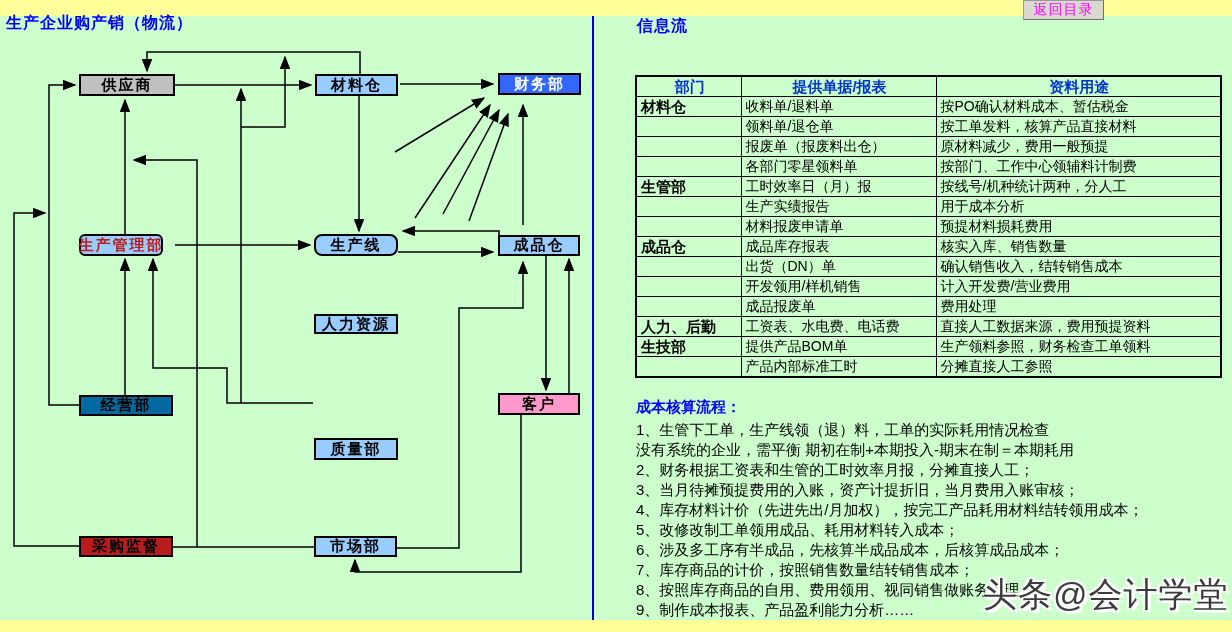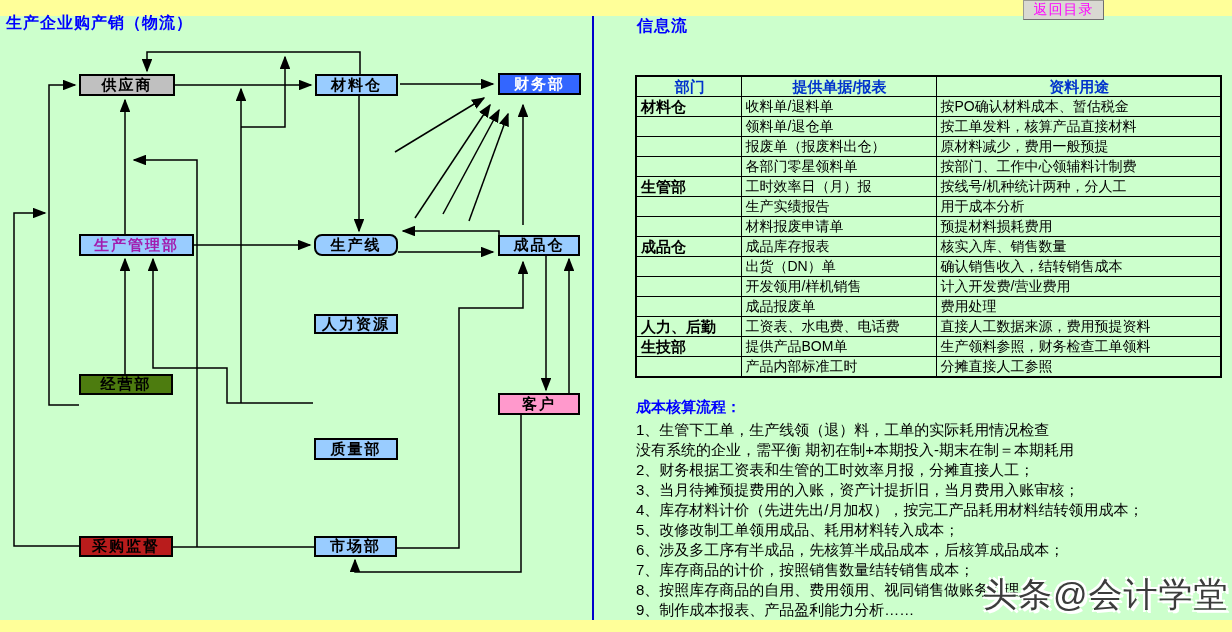--- a/index.html
+++ b/index.html
@@ -96,27 +96,27 @@
     <path d="M415,218 L490,105" marker-end="url(#ah)"></path>
     <path d="M443,214 L499,110" marker-end="url(#ah)"></path>
     <path d="M469,221 L508,114" marker-end="url(#ah)"></path>
     <path d="M523,225 V105" marker-end="url(#ah)"></path>
   </svg>
 
   <div id="flow-boxes">
       <div class="fbox" style="left: 79px; top: 74px; width: 96px; height: 22px; background: rgb(192, 192, 192); color: rgb(0, 0, 0);">供应商</div>
       <div class="fbox" style="left: 315px; top: 74px; width: 83px; height: 22px; background: rgb(153, 204, 255); color: rgb(0, 0, 0);">材料仓</div>
       <div class="fbox" style="left: 498px; top: 73px; width: 83px; height: 22px; background: rgb(51, 102, 255); color: rgb(255, 255, 255);">财务部</div>
-      <div class="fbox" style="left: 79px; top: 234px; width: 115px; height: 22px; background: rgb(153, 204, 255); color: #a21caf;">生产管理部</div>
+      <div class="fbox" style="left: 79px; top: 234px; width: 84px; height: 22px; background: rgb(153, 204, 255); color: #b91c1c; border-radius: 6px;">生产管理部</div>
       <div class="fbox" style="left: 314px; top: 234px; width: 84px; height: 22px; background: rgb(153, 204, 255); color: rgb(0, 0, 0); border-radius: 8px;">生产线</div>
       <div class="fbox" style="left: 498px; top: 235px; width: 82px; height: 21px; background: rgb(153, 204, 255); color: rgb(0, 0, 0);">成品仓</div>
       <div class="fbox" style="left: 314px; top: 314px; width: 84px; height: 20px; background: rgb(153, 204, 255); color: rgb(0, 0, 0);">人力资源</div>
       <div class="fbox" style="left: 314px; top: 394px; width: 84px; height: 22px; background: rgb(153, 204, 255); color: rgb(0, 0, 0); margin-top: 44px;">质量部</div>
       <div class="fbox" style="left: 498px; top: 393px; width: 82px; height: 22px; background: rgb(255, 153, 204); color: rgb(0, 0, 0);">客户</div>
-      <div class="fbox" style="left: 79px; top: 374px; width: 94px; height: 21px; background: #4d7c0f; color: rgb(0, 0, 0);">经营部</div>
+      <div class="fbox" style="left: 79px; top: 395px; width: 94px; height: 21px; background: #0369a1; color: rgb(0, 0, 0);">经营部</div>
       <div class="fbox" style="left: 79px; top: 536px; width: 94px; height: 21px; background: #b91c1c; color: rgb(0, 0, 0);">采购监督</div>
       <div class="fbox" style="left: 314px; top: 536px; width: 83px; height: 21px; background: rgb(153, 204, 255); color: rgb(0, 0, 0);">市场部</div>
     </div>
 
   <div id="back-btn" style="color: rgb(255, 0, 255);">
     <span>返回目录</span>
   </div>
 
   <table id="info-table">
     <colgroup>

